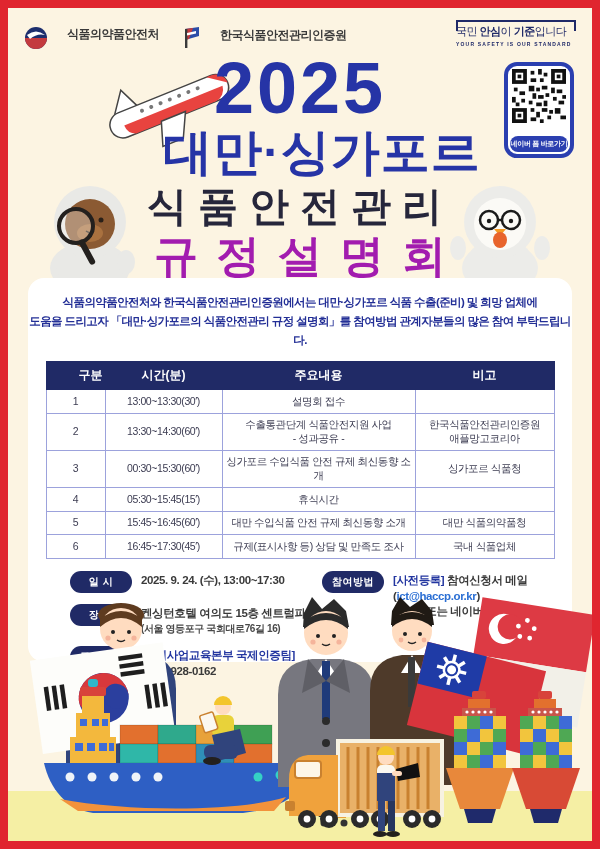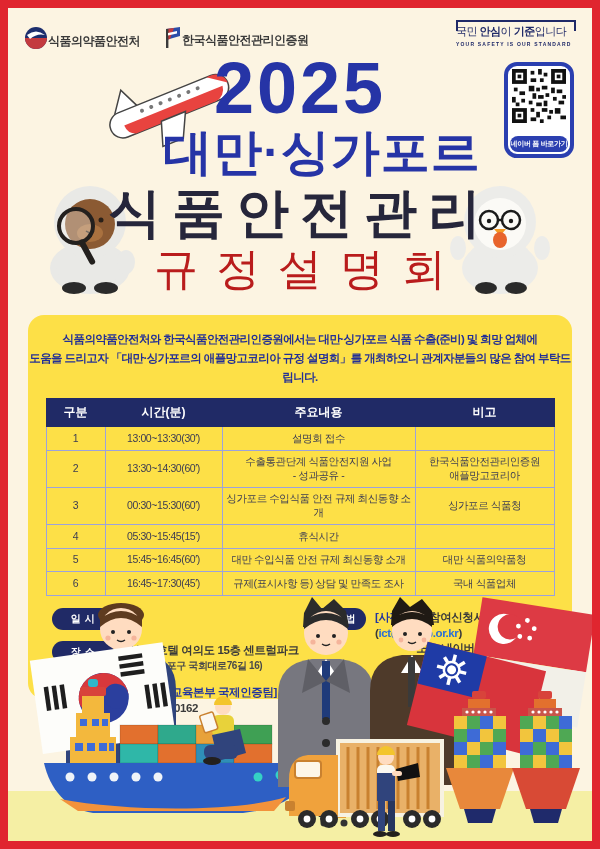--- a/index.html
+++ b/index.html
@@ -1,54 +1,54 @@
 <!DOCTYPE html>
 <html><head>
 <meta charset="utf-8">
 <style>
   html,body{margin:0;padding:0;background:#888;}
   .poster{position:relative;width:600px;height:849px;box-sizing:border-box;
     border:8px solid #E0252F;background:#FCF4E2;overflow:hidden;
     font-family:"Liberation Sans","DejaVu Sans",sans-serif;}
   
   .gov-logos{position:absolute;left:16px;top:18px;display:flex;align-items:center;gap:24px;}
-  .logo{display:flex;align-items:flex-end;gap:0;}
+  .logo{display:flex;align-items:flex-start;gap:19px;}
   .logo-label{font-size:12px;font-weight:bold;color:#3A3A3A;letter-spacing:-0.5px;}
   
   .trust{position:absolute;right:16px;top:12px;width:120px;text-align:left;color:#1F2968;}
   .trust-roof{height:9px;border-top:2.5px solid #1F2968;border-left:2.5px solid #1F2968;border-right:2.5px solid #1F2968;}
   .trust-line{font-size:11px;margin-top:-7px;letter-spacing:-0.5px;}
   .trust-line b{font-weight:bold;}
   .trust-sub{font-size:5px;letter-spacing:1.2px;margin-top:2px;color:#1F2968;font-weight:bold;}
   
   .qr-frame{position:absolute;right:18px;top:54px;width:70px;height:96px;background:#fff;
     border:4px solid #2B3FB0;border-radius:13px;box-sizing:border-box;overflow:hidden;}
   .qr-img{display:block;margin:3px auto 0;}
   .qr-label{position:absolute;left:2px;right:2px;bottom:2px;background:#2B3FB0;color:#fff;
     border-radius:8px;font-size:7px;font-weight:bold;text-align:center;padding:3px 0;letter-spacing:-0.3px;}
   
   .title-block{position:absolute;left:0;right:0;top:44px;text-align:center;line-height:1.02;}
   .t-year{font-size:72px;font-weight:bold;color:#2634A6;letter-spacing:3px;}
   .t-line1{font-size:49px;font-weight:bold;color:#2634A6;letter-spacing:1px;margin-top:3px;padding-left:44px;}
-  .t-line2{font-size:53px;font-weight:bold;color:#26263B;letter-spacing:11px;margin-top:8px;}
-  .t-line3{font-size:44px;font-weight:normal;color:#b91c1c;letter-spacing:18px;margin-top:7px;text-indent:18px;}
+  .t-line2{font-size:40px;font-weight:bold;color:#26263B;letter-spacing:11px;margin-top:8px;}
+  .t-line3{font-size:44px;font-weight:bold;color:#a21caf;letter-spacing:18px;margin-top:7px;text-indent:18px;}
   .plane{position:absolute;left:80px;top:48px;}
   .mascot{position:absolute;}
   .mascot.left{left:18px;top:168px;}
   .mascot.right{left:430px;top:168px;}
   
-  .card{position:absolute;left:20px;top:270px;width:544px;height:384px;background:#fde047;border-radius:16px;margin-top:37px;}
+  .card{position:absolute;left:20px;top:270px;width:544px;height:384px;background:#ffffff;border-radius:16px;}
   .intro{margin-top:15px;text-align:center;font-size:11.5px;font-weight:bold;color:#232F96;line-height:19px;letter-spacing:-0.6px;}
   table.schedule{margin:11px auto 0;border-collapse:collapse;width:490px;table-layout:fixed;}
   .schedule th{background:#202A66;color:#fff;font-size:12px;font-weight:bold;padding:5px 2px;border:1px solid #202A66;}
   .schedule td{border:1px solid #9CA2DC;font-size:10.5px;color:#3C3C52;text-align:center;padding:4.5px 2px;line-height:1.3;white-space:pre-line;letter-spacing:-0.4px;}
-  .schedule .c0{width:54px;}.schedule .c1{width:112px;}.schedule .c2{width:188px;}.schedule .c3{width:134px;}
+  .schedule .c0{width:54px;text-align:right;}.schedule .c1{width:112px;}.schedule .c2{width:188px;}.schedule .c3{width:134px;}
   .schedule{border:1.5px solid #9CA2DC;}
   
-  .info{display:flex;padding:12px 20px 0 24px;}
+  .info{display:flex;padding:12px 20px 0 42px;}
   .info-col.left{width:252px;flex-shrink:0;}
   .info-col.right{flex:1;}
   .info-item{display:flex;margin-bottom:11px;align-items:flex-start;}
   .badge{background:#202A66;color:#fff;border-radius:999px;font-size:10px;font-weight:bold;
     width:62px;padding:4px 0;text-align:center;flex-shrink:0;letter-spacing:0.5px;}
   .info-text{margin-left:9px;font-size:11.5px;font-weight:bold;color:#3A3A3A;line-height:1.35;letter-spacing:-0.4px;padding-top:2px;}
   .info-sub{font-size:10px;font-weight:bold;color:#4A4A4A;}
   .blue-strong{color:#2336A0;}
   .email{color:#2B6FD4;}
   .center-line{text-align:center;}
@@ -192,21 +192,21 @@
   <div class="title-block">
     <div class="t-year">2025</div>
     <div class="t-line1">대만·싱가포르</div>
     <div class="t-line2">식품안전관리</div>
     <div class="t-line3">규정설명회</div>
   </div>
 
   <div class="card">
     <div class="intro">
       <div>식품의약품안전처와 한국식품안전관리인증원에서는 대만·싱가포르 식품 수출(준비) 및 희망 업체에</div>
-      <div>도움을 드리고자 「대만·싱가포르의 애플망고코리아 규정 설명회」를 개최하오니 관계자분들의 많은 참여 부탁드립니다.</div>
+      <div>도움을 드리고자 「대만·싱가포르의 식품안전관리 규정 설명회」를 참여방법 관계자분들의 많은 참여 부탁드립니다.</div>
     </div>
 
     <table class="schedule">
       <thead>
         <tr>
           <th class="c0">구분</th>
           <th class="c1">시간(분)</th>
           <th class="c2">주요내용</th>
           <th class="c3">비고</th>
         </tr>
@@ -250,20 +250,23 @@
             <td>규제(표시사항 등) 상담 및 만족도 조사</td>
             <td>국내 식품업체</td>
         </tr>
       </tbody>
     </table>
 
     <div class="info">
       <div class="info-col left">
         <div class="info-item">
           <span class="badge">일  시</span>
+          <div class="info-text">
+            <div>2025. 9. 24. (수), 13:00~17:30</div>
+          </div>
         </div>
         <div class="info-item">
           <span class="badge">장  소</span>
           <div class="info-text">
             <div>켄싱턴호텔 여의도 15층 센트럴파크</div>
             <div class="info-sub">(서울 영등포구 국회대로76길 16)</div>
           </div>
         </div>
         <div class="info-item">
           <span class="badge">문의사항</span>

